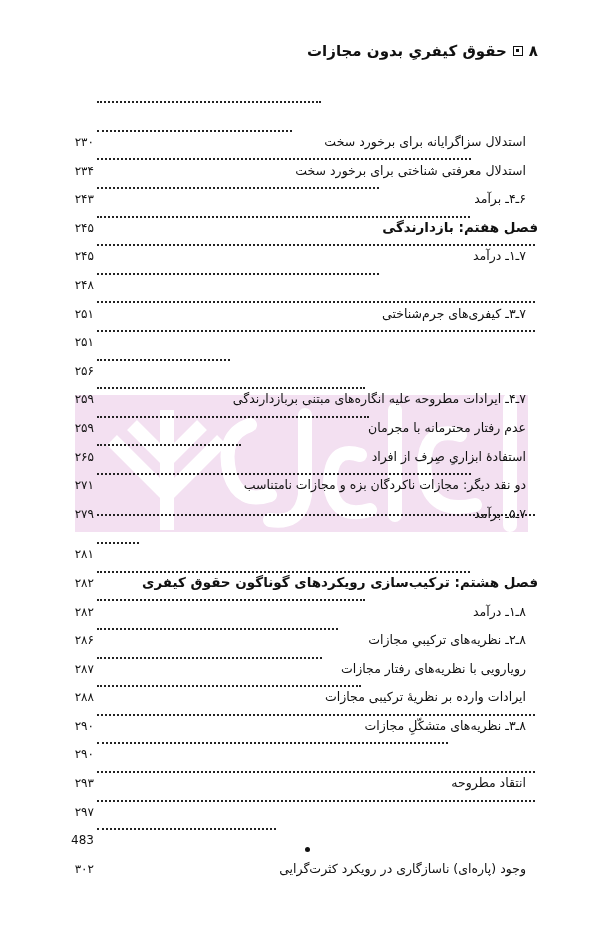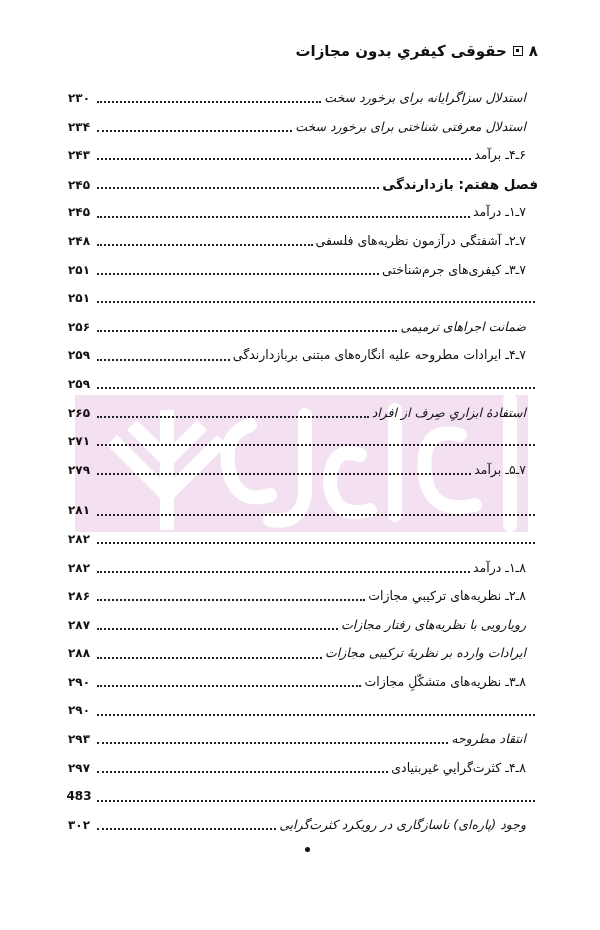--- a/index.html
+++ b/index.html
@@ -84,63 +84,64 @@
     }
     .toc-row.gap-before {
       margin-top: 12px;
     }
     .toc-row.level-part,
     .toc-row.level-chapter {
       font-weight: bold;
       font-size: 13.5px;
     }
     .toc-row.level-section .toc-title { padding-right: 12px; }
-    .toc-row.level-sub .toc-title { padding-right: 12px; font-style: italic; }
+    .toc-row.level-sub .toc-title { padding-right: 12px; }
     .toc-title {
       flex: 0 0 auto;
     }
     .toc-leader {
       flex: 1 1 auto;
       overflow: hidden;
       margin: 0 3px;
       position: relative;
       height: 12px;
       align-self: center;
     }
     .toc-leader::before {
       content: "";
       position: absolute;
       left: 0; right: 0; bottom: 1px;
       border-bottom: 2px dotted #222;
     }
     .toc-page {
       flex: 0 0 auto;
       font-size: 12px;
-      font-weight: bold;
+      font-weight: normal;
       min-width: 30px;
-      text-align: center;
+      text-align: right;
+      margin-top: 44px;
     }
     .footer-mark {
       position: absolute;
       left: 305px;
       top: 847px;
       width: 5px; height: 5px;
       border-radius: 50%;
       background: #111;
     }
   </style>
 </head>
 <body>
 
 <div class="page">
 
   <div class="header">
     <span>۸</span>
     <span class="square-icon"></span>
-    <span>حقوقی کیفریِ بدون مجازات</span>
+    <span>حقوق کیفریِ بدون مجازات</span>
   </div>
 
   <div class="watermark">
     <svg class="tree" viewBox="0 0 140 125">
       <g stroke="#ffffff" stroke-width="14" fill="none" stroke-linecap="butt">
         <line x1="70" y1="5" x2="70" y2="125"></line>
         <polyline points="15,35 70,90 125,35"></polyline>
         <polyline points="35,20 70,55 105,20"></polyline>
       </g>
     </svg>
@@ -176,66 +177,67 @@
     <span class="toc-title">فصل هفتم: بازدارندگی</span>
     <span class="toc-leader"></span>
     <span class="toc-page">۲۴۵</span>
   </div>
       <div class="toc-row level-section">
     <span class="toc-title">۷ـ۱ـ درآمد</span>
     <span class="toc-leader"></span>
     <span class="toc-page">۲۴۵</span>
   </div>
       <div class="toc-row level-section">
-    <span class="toc-title">۷ـ۲ـ آشفتگی درآزمون نظریه‌های فلسفی</span>
     <span class="toc-leader"></span>
     <span class="toc-page">۲۴۸</span>
   </div>
       <div class="toc-row level-section">
     <span class="toc-title">۷ـ۳ـ کیفری‌های جرم‌شناختی</span>
     <span class="toc-leader"></span>
     <span class="toc-page">۲۵۱</span>
   </div>
       <div class="toc-row level-sub">
     <span class="toc-leader"></span>
     <span class="toc-page">۲۵۱</span>
   </div>
       <div class="toc-row level-sub">
-    <span class="toc-title">ضمانت اجراهای ترمیمی</span>
     <span class="toc-leader"></span>
     <span class="toc-page">۲۵۶</span>
   </div>
       <div class="toc-row level-section">
     <span class="toc-title">۷ـ۴ـ ایرادات مطروحه علیه انگاره‌های مبتنی بربازدارندگی</span>
     <span class="toc-leader"></span>
     <span class="toc-page">۲۵۹</span>
   </div>
       <div class="toc-row level-sub">
+    <span class="toc-title">عدم رفتار محترمانه با مجرمان</span>
     <span class="toc-leader"></span>
     <span class="toc-page">۲۵۹</span>
   </div>
       <div class="toc-row level-sub">
     <span class="toc-title">استفادهٔ ابزاریِ صِرف از افراد</span>
     <span class="toc-leader"></span>
     <span class="toc-page">۲۶۵</span>
   </div>
       <div class="toc-row level-sub">
+    <span class="toc-title">دو نقد دیگر: مجازات ناکردگان بزه و مجازات نامتناسب</span>
     <span class="toc-leader"></span>
     <span class="toc-page">۲۷۱</span>
   </div>
       <div class="toc-row level-section">
     <span class="toc-title">۷ـ۵ـ برآمد</span>
     <span class="toc-leader"></span>
     <span class="toc-page">۲۷۹</span>
   </div>
       <div class="toc-row level-part gap-before">
     <span class="toc-leader"></span>
     <span class="toc-page">۲۸۱</span>
   </div>
       <div class="toc-row level-chapter">
+    <span class="toc-title">فصل هشتم: ترکیب‌سازی رویکردهای گوناگون حقوق کیفری</span>
     <span class="toc-leader"></span>
     <span class="toc-page">۲۸۲</span>
   </div>
       <div class="toc-row level-section">
     <span class="toc-title">۸ـ۱ـ درآمد</span>
     <span class="toc-leader"></span>
     <span class="toc-page">۲۸۲</span>
   </div>
       <div class="toc-row level-section">
     <span class="toc-title">۸ـ۲ـ نظریه‌های ترکیبیِ مجازات</span>
@@ -260,21 +262,20 @@
       <div class="toc-row level-sub">
     <span class="toc-leader"></span>
     <span class="toc-page">۲۹۰</span>
   </div>
       <div class="toc-row level-sub">
     <span class="toc-title">انتقاد مطروحه</span>
     <span class="toc-leader"></span>
     <span class="toc-page">۲۹۳</span>
   </div>
       <div class="toc-row level-section">
-    <span class="toc-title">۸ـ۴ـ کثرت‌گراییِ غیربنیادی</span>
     <span class="toc-leader"></span>
     <span class="toc-page">۲۹۷</span>
   </div>
       <div class="toc-row level-section">
     <span class="toc-leader"></span>
     <span class="toc-page">483</span>
   </div>
       <div class="toc-row level-sub">
     <span class="toc-title">وجود (پاره‌ای) ناسازگاری در رویکرد کثرت‌گرایی</span>
     <span class="toc-leader"></span>

